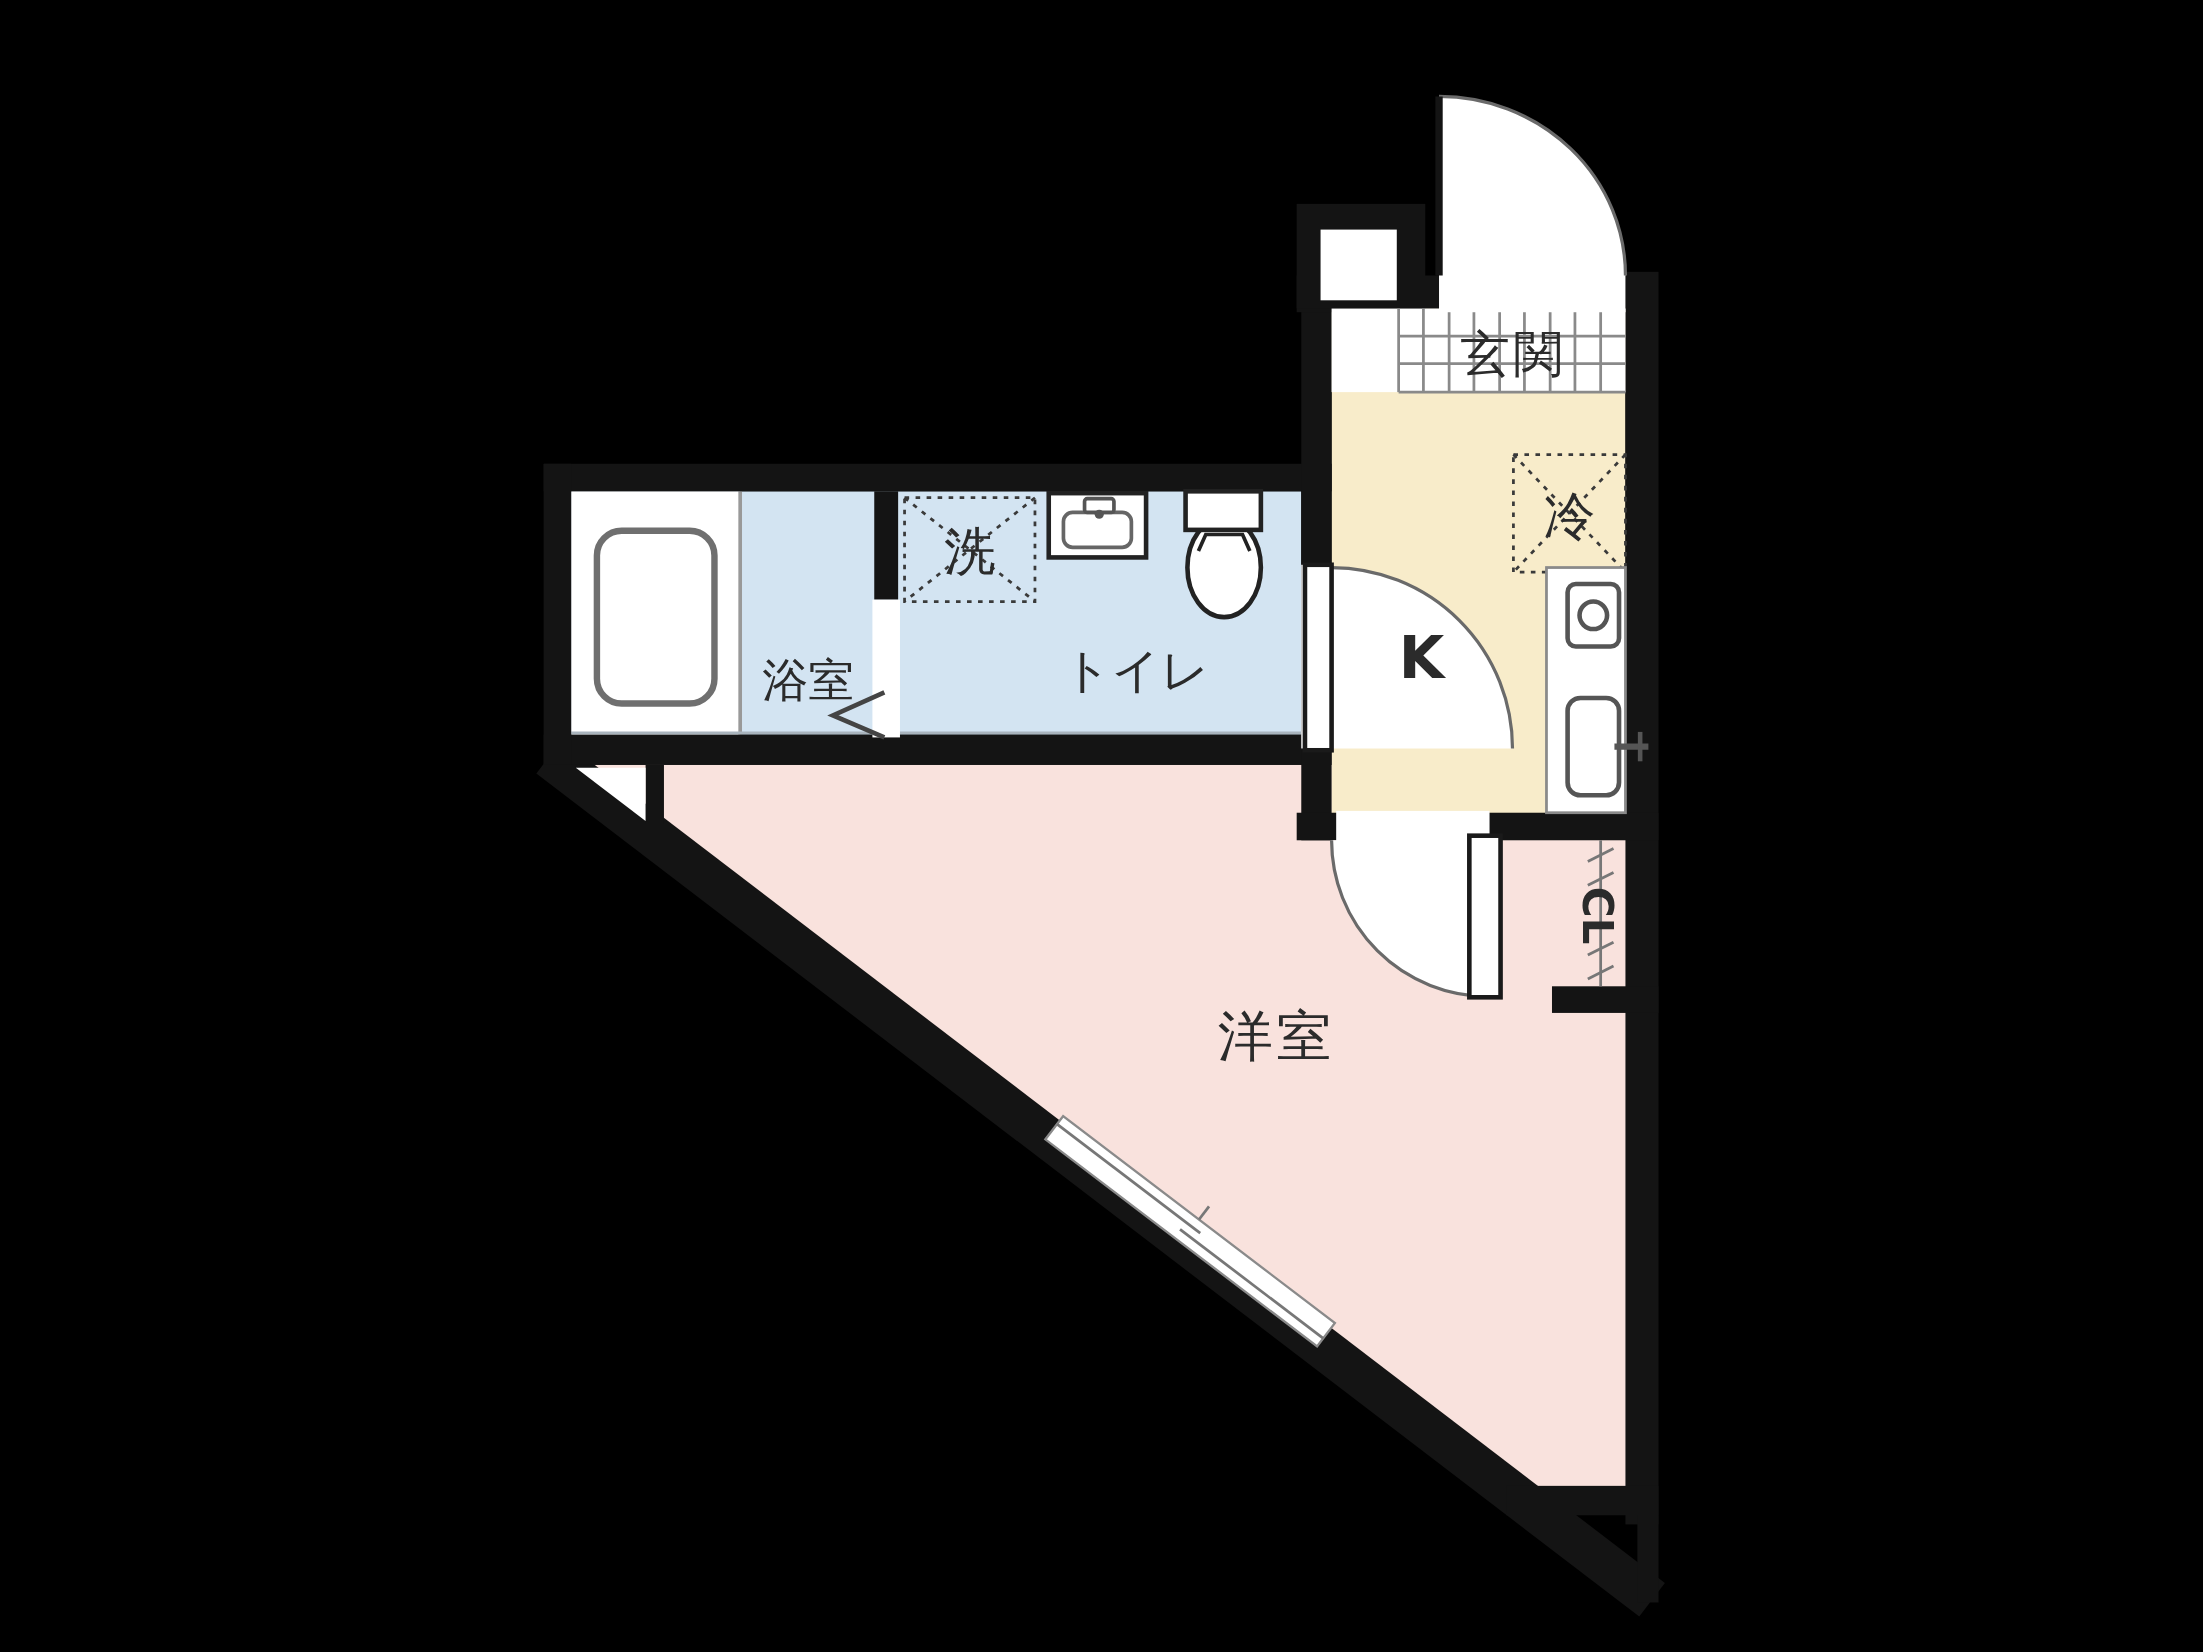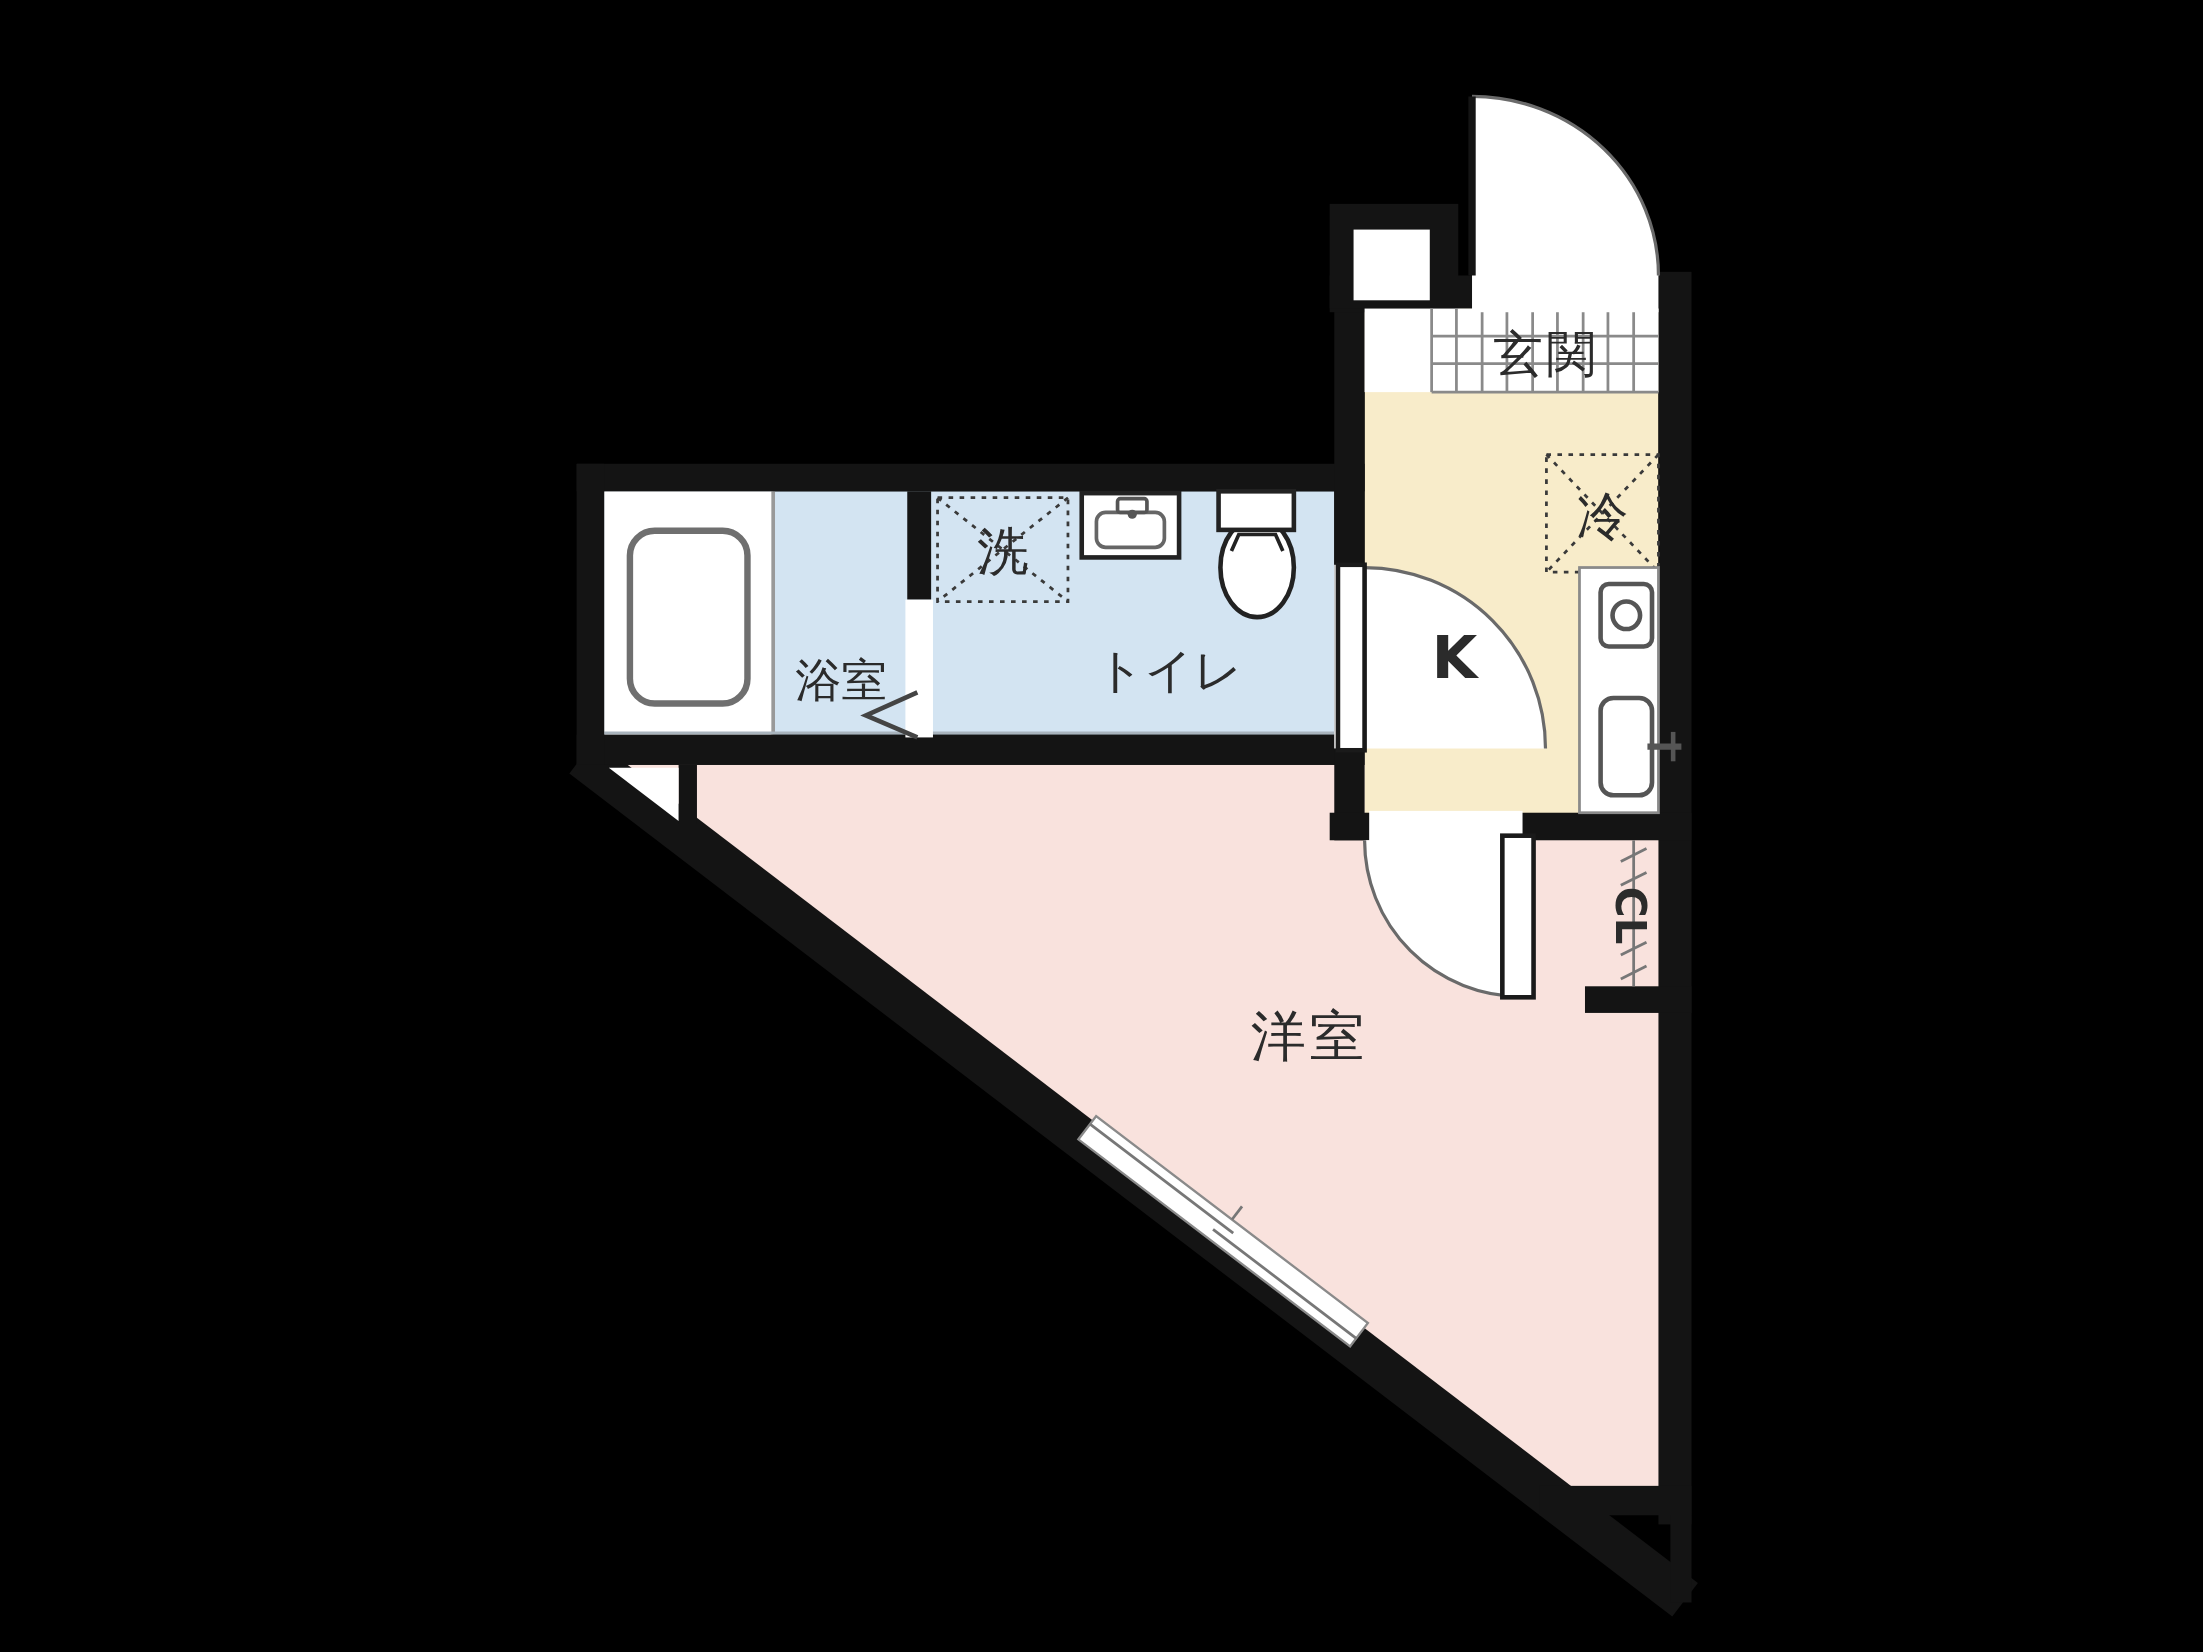--- a/index.html
+++ b/index.html
@@ -1,16 +1,16 @@
 <!DOCTYPE html>
 <html style="font-size:14.7px"><head>
 <meta charset="utf-8">
 <style>
   html,body{margin:0;padding:0;background:#000;}
-  .stage{position:relative;width:1844px;height:1653px;background:#000;overflow:hidden;padding-left:33px;}
+  .stage{position:relative;width:1844px;height:1653px;background:#000;overflow:hidden;}
   svg{display:block;width:2204px;height:1653px;}
   text{font-family:"DejaVu Sans","Liberation Sans",sans-serif;fill:#2b2b2b;}
   .room-label{font-weight:500;}
 </style>
 </head>
 <body>
 
 <div class="stage">
 <svg viewBox="0 0 2400 1800">
 

